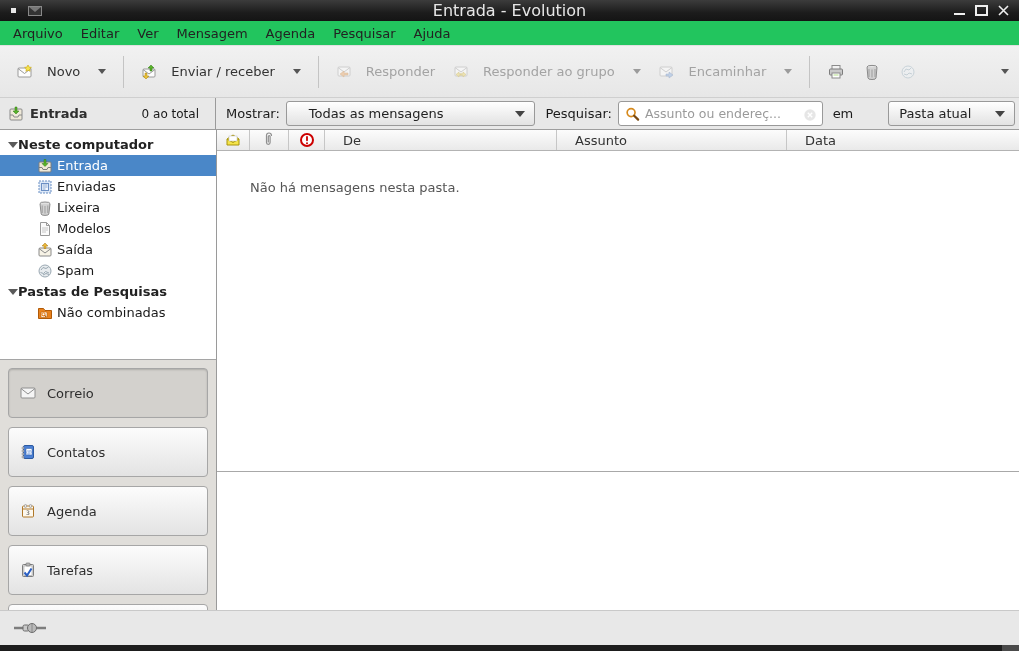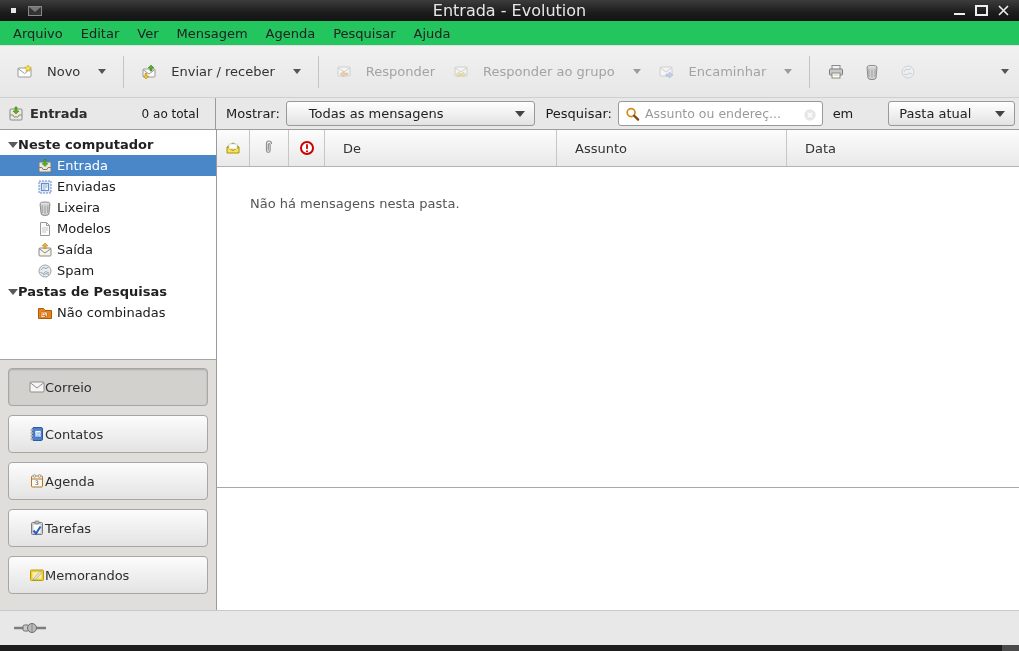--- a/index.html
+++ b/index.html
@@ -55,26 +55,26 @@
   .sidebar { width:217px; flex:none; display:flex; flex-direction:column; border-right:1px solid #9a9a9a; background:#e4e2df; }
   .tree { height:230px; flex:none; background:#fff; border-bottom:1px solid #a5a5a5; padding-top:4px; overflow:hidden; }
   .tree-group { display:flex; align-items:center; height:21px; font-weight:bold; color:#222; padding-left:8px; }
   .tri { width:0; height:0; border-left:5px solid transparent; border-right:5px solid transparent; border-top:6px solid #5a5a5a; }
   .tree-row { display:flex; align-items:center; height:21px; padding-left:37px; gap:4px; color:#1a1a1a; }
   .tree-row.selected { background:#4a87c8; color:#fff; }
   .icon16 { width:16px; height:16px; flex:none; display:inline-flex; }
   .icon16 svg { width:16px; height:16px; display:block; }
 
   .switcher { flex:1; padding:8px; display:flex; flex-direction:column; gap:9px; background:#e0deda; }
-  .sw-btn { height:38px; flex:none; border:1px solid #a6a6a6; border-radius:4px; background:linear-gradient(#fcfcfc,#e3e3e3); display:flex; align-items:center; padding-left:20px; color:#2e2e2e; }
+  .sw-btn { height:50px; flex:none; border:1px solid #a6a6a6; border-radius:4px; background:linear-gradient(#fcfcfc,#e3e3e3); display:flex; align-items:center; padding-left:11px; gap:11px; color:#2e2e2e; }
   .sw-btn.active { background:#d3d1cd; box-shadow:inset 0 1px 2px rgba(0,0,0,.18); }
 
   
   .main { flex:1; display:flex; flex-direction:column; min-width:0; background:#fff; }
-  .listheader { height:37px; flex:none; display:flex; background:linear-gradient(#fcfcfc,#e9e9e9); border-bottom:1px solid #b3b3b3; }
+  .listheader { height:21px; flex:none; display:flex; background:linear-gradient(#fcfcfc,#e9e9e9); border-bottom:1px solid #b3b3b3; }
   .lh-cell { border-right:1px solid #c6c6c6; display:flex; align-items:center; color:#333; }
   .lh-icon { justify-content:center; }
   .lh-c1{width:33px;flex:none;} .lh-c2{width:39px;flex:none;} .lh-c3{width:36px;flex:none;}
   .lh-de{width:232px;flex:none;padding-left:18px;} .lh-assunto{width:230px;flex:none;padding-left:18px;}
   .lh-data{flex:1;border-right:none;padding-left:18px;}
   .msgarea { height:321px; flex:none; background:#fff; border-bottom:1px solid #a8a8a8; padding:29px 0 0 33px; color:#555; }
   .preview { flex:1; background:#fff; }
 
   
   .statusbar { height:35px; flex:none; background:#e8e8e8; border-top:1px solid #c9c9c9; display:flex; align-items:center; padding-left:13px; }

